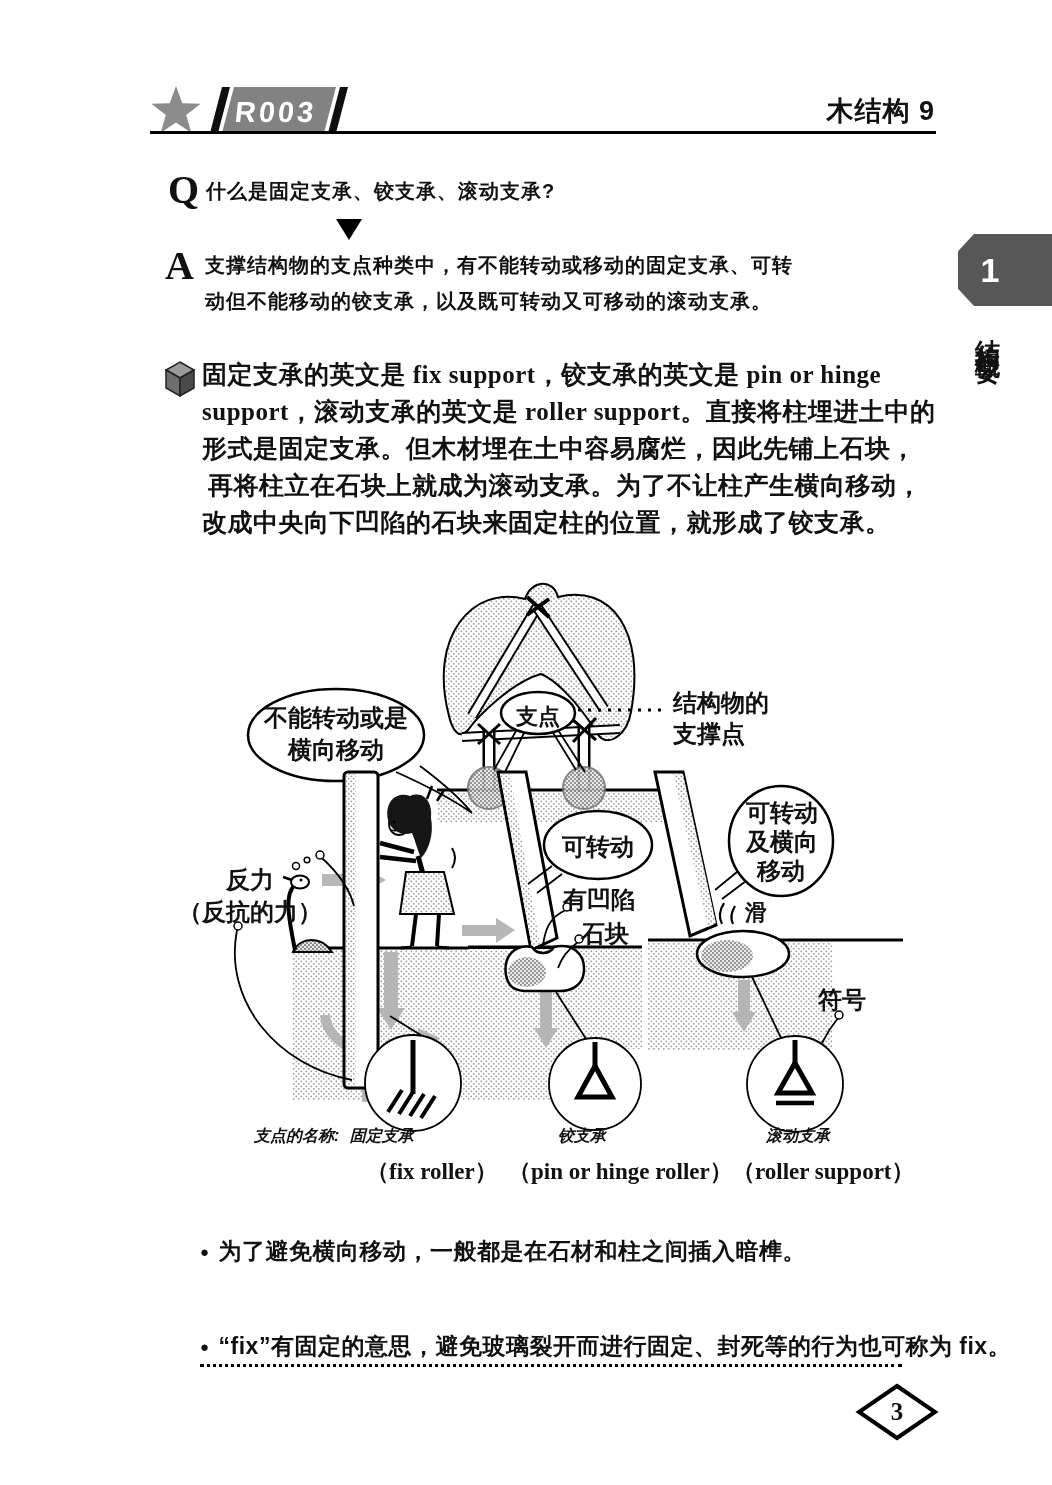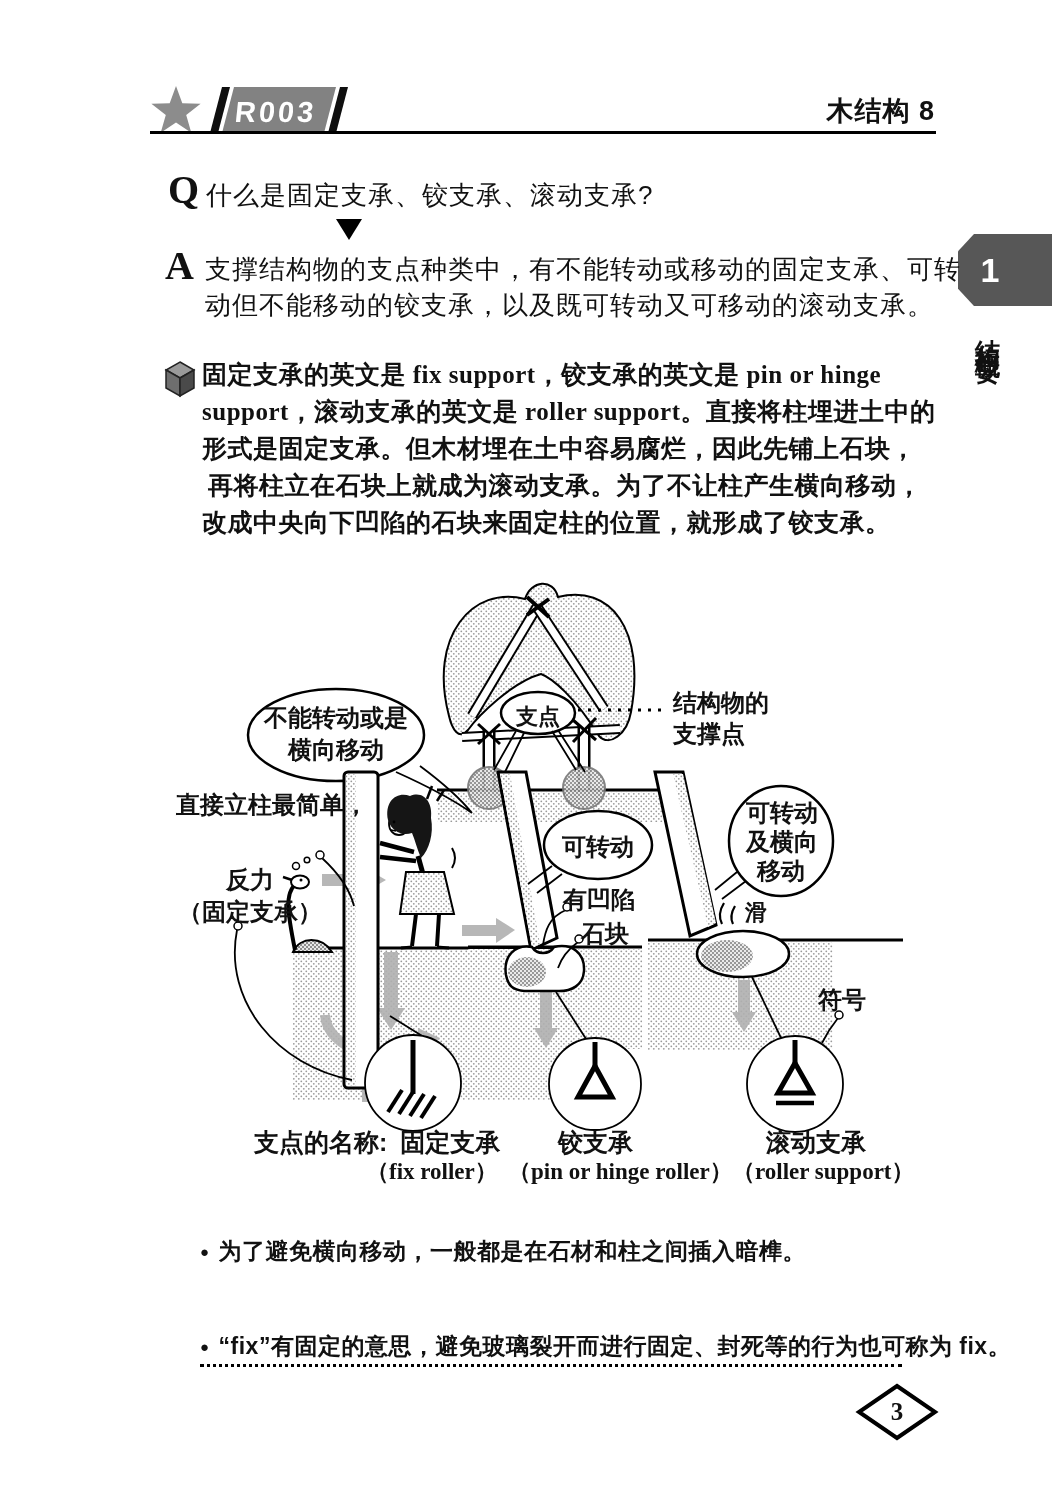--- a/index.html
+++ b/index.html
@@ -14,46 +14,46 @@
   .header-rule{height:3px;background:#000;}
   .badge-text{color:#fff;font-size:29px;font-weight:bold;letter-spacing:3px;transform:skewX(-6deg);}
   
   .chapter-tab{width:94px;height:72px;background:#575757;
     clip-path:polygon(17% 0,100% 0,100% 100%,17% 100%,0 76%,0 24%);
     display:flex;align-items:center;}
   .chapter-num{color:#fff;font-size:34px;font-weight:bold;width:64px;text-align:center;}
   .chapter-label{writing-mode:vertical-rl;font-size:25px;font-weight:bold;letter-spacing:8px;}
   
   .big-letter{font-family:"Liberation Serif","DejaVu Serif",serif;font-weight:bold;font-size:40px;line-height:1;}
-  .qa-text{font-size:26px;font-weight:normal;letter-spacing:1px;}
+  .qa-text{font-size:20px;font-weight:bold;letter-spacing:1px;}
   .tri-down{width:0;height:0;border-left:13px solid transparent;border-right:13px solid transparent;border-top:21px solid #000;}
   
   .note-line{font-family:"Liberation Serif","DejaVu Serif",serif;font-size:25px;font-weight:600;letter-spacing:0.5px;white-space:nowrap;}
   
   .fig-label{font-size:24px;font-weight:bold;line-height:32px;white-space:nowrap;}
   .fig-center{text-align:center;}
-  .caption-cn{font-size:25px;font-weight:bold;white-space:nowrap;}
+  .caption-cn{font-size:16px;font-weight:bold;white-space:nowrap;font-style:italic;}
   .caption-en{font-family:"Liberation Serif","DejaVu Serif",serif;font-size:23px;font-weight:600;white-space:nowrap;}
   
   .foot-line{font-size:23px;font-weight:700;letter-spacing:0.5px;white-space:nowrap;}
   .foot-bullet{font-size:15px;vertical-align:2px;margin-right:9px;}
   .dotted-rule{border-top:3px dotted #000;}
   .diamond-num{font-family:"Liberation Serif","DejaVu Serif",serif;font-size:25px;font-weight:bold;text-align:center;}
 </style>
 </head>
 <body>
 
 <svg class="abs" style="left:150px;top:85px" width="200" height="50" viewBox="0 0 200 50">
   <path fill="#8c8c8c" d="M26 1 L32.3 18.2 L50.6 18.8 L36.2 30.1 L41.3 47.7 L26 37.4 L10.7 47.7 L15.8 30.1 L1.4 18.8 L19.7 18.2 Z"></path>
   <polygon points="60,48 72,2 80,2 68,48" fill="#0f0f0f"></polygon>
   <polygon points="84,2 186,2 174,48 72,48" fill="#828282"></polygon>
   <polygon points="190,2 198,2 186,48 178,48" fill="#0f0f0f"></polygon>
 </svg>
 <div class="abs badge-text" style="left:235px;top:96px">R003</div>
-<div class="abs page-title" style="left:700px;top:93px">木结构 8</div>
+<div class="abs page-title" style="left:700px;top:93px">木结构 9</div>
 <div class="abs header-rule" style="left:150px;top:131px;width:786px"></div>
 
 <div class="abs chapter-tab" style="left:958px;top:234px">
   <span class="chapter-num">1</span>
 </div>
 <div class="abs chapter-label" style="left:972px;top:318px">结构概要</div>
 
 <div class="abs big-letter" style="left:168px;top:170px">Q</div>
 <div class="abs qa-text" style="left:206px;top:178px">什么是固定支承、铰支承、滚动支承?</div>
 <div class="abs tri-down" style="left:336px;top:219px"></div>
@@ -224,25 +224,24 @@
     <polygon points="795,1063 778,1093 812,1093" fill="#fff" stroke="#000" stroke-width="5"></polygon>
     <line x1="776" y1="1103" x2="814" y2="1103" stroke="#000" stroke-width="4.5"></line>
   </g>
 </svg>
 
 <div class="abs fig-label fig-center" style="left:250px;top:702px;width:172px">
   <div>不能转动或是</div>
   <div>横向移动</div>
 </div>
 <div class="abs fig-label" style="left:176px;top:788px;line-height:33px">
-  <div>直接立柱最简单，</div>
 </div>
 <div class="abs fig-label fig-center" style="left:172px;top:864px;width:156px">
   <div>反力</div>
-  <div>（固定支承）</div>
+  <div>（反抗的力）</div>
 </div>
 <div class="abs fig-label fig-center" style="left:508px;top:701px;width:60px;font-size:22px">支点</div>
 <div class="abs fig-label" style="left:673px;top:687px;line-height:31px">
   <div>结构物的</div>
   <div>支撑点</div>
 </div>
 <div class="abs fig-label fig-center" style="left:558px;top:831px;width:80px">可转动</div>
 <div class="abs fig-label" style="left:563px;top:884px">有凹陷</div>
 <div class="abs fig-label" style="left:581px;top:918px">石块</div>
 <div class="abs fig-label fig-center" style="left:746px;top:798px;width:70px;line-height:29px">

